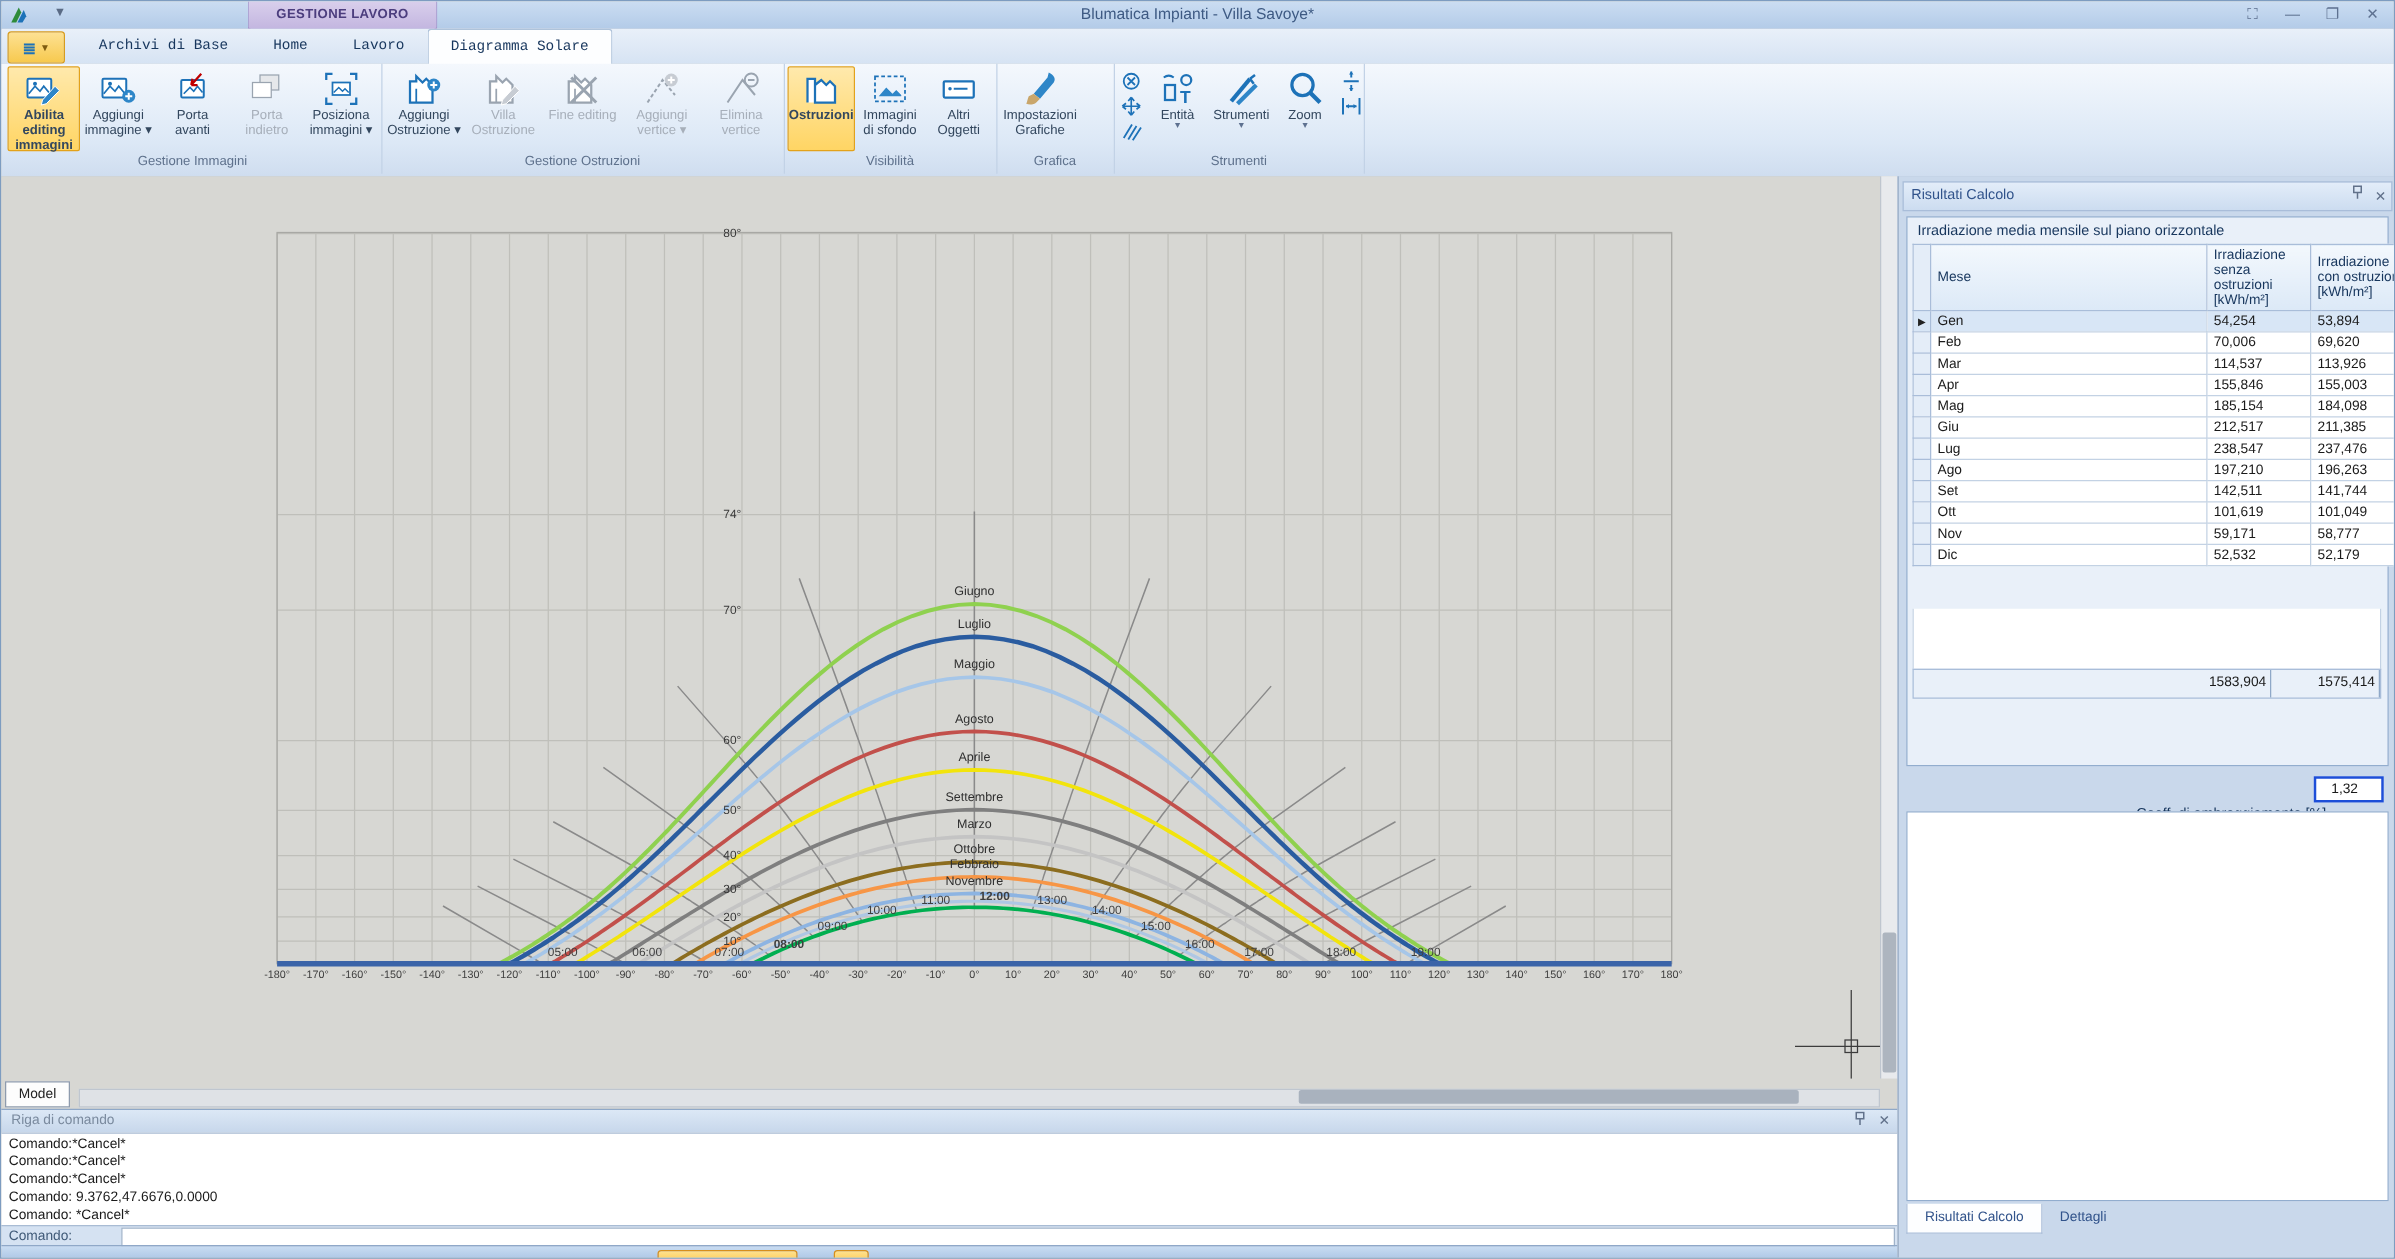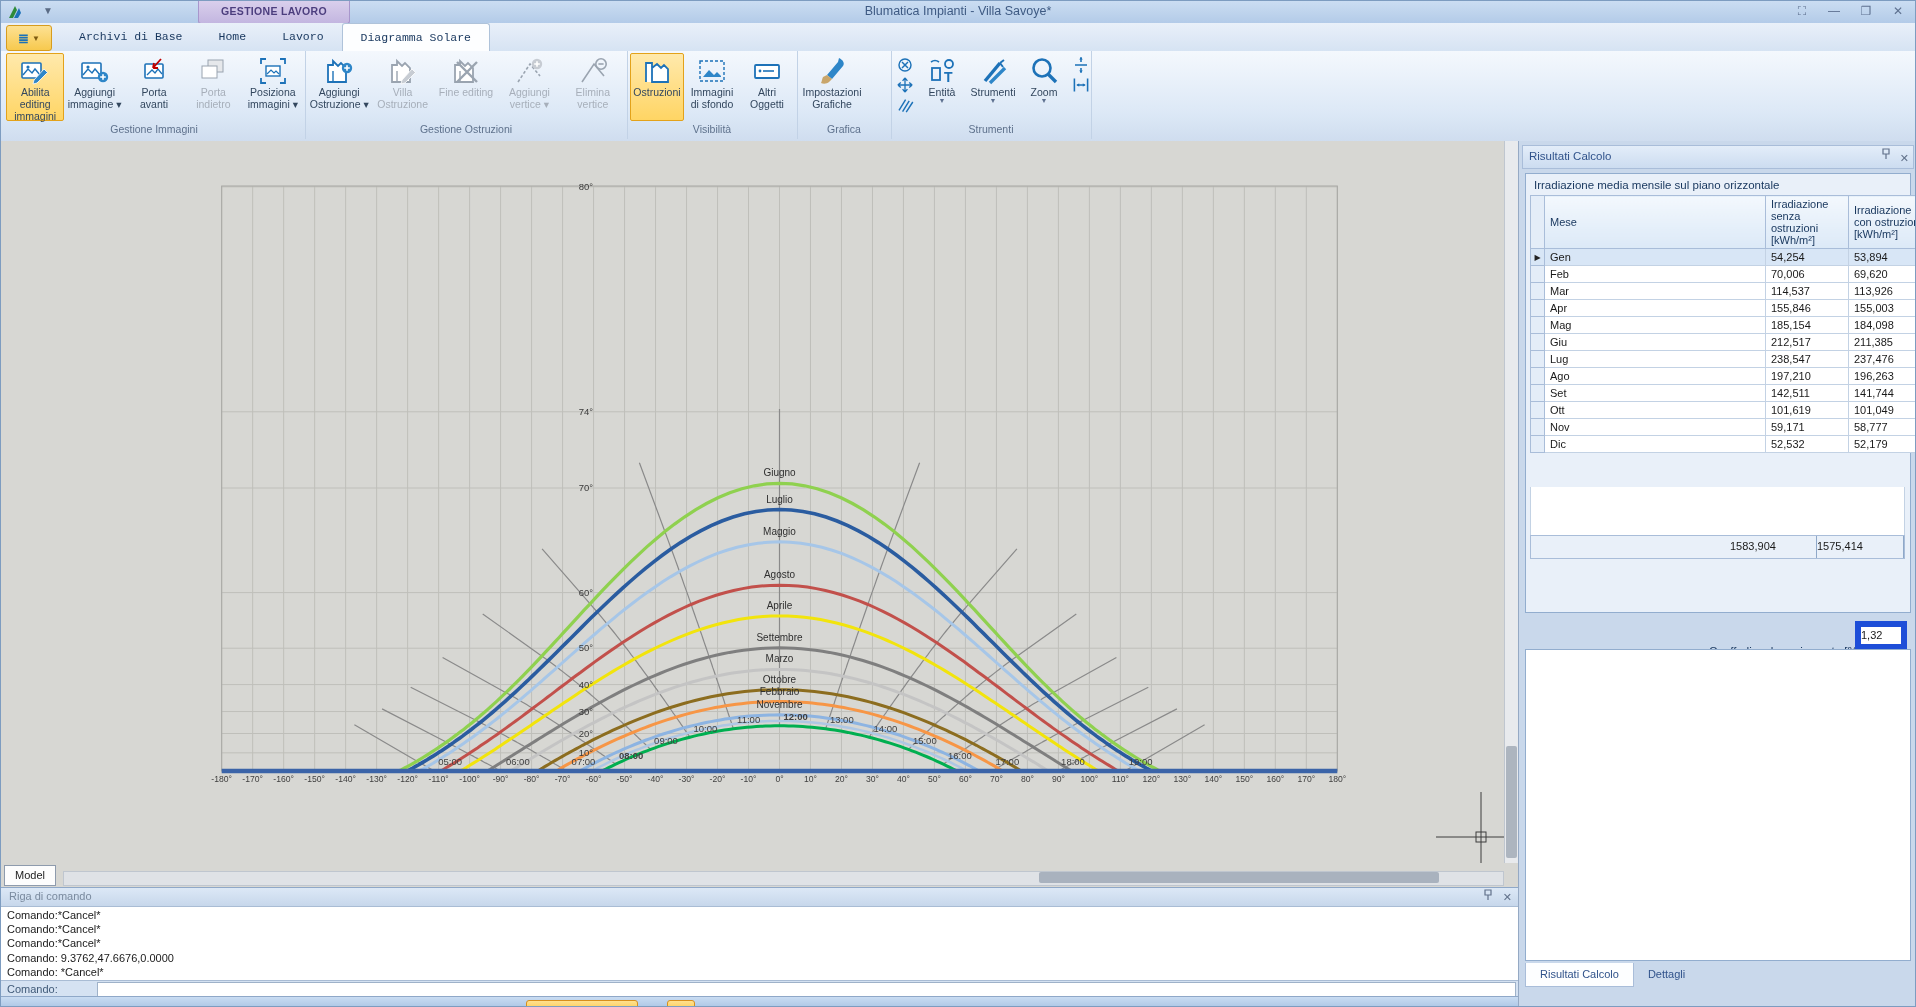--- a/index.html
+++ b/index.html
@@ -31,21 +31,21 @@
   .tab{padding:0 18px;line-height:27px;font-size:11.5px;color:#17365D;cursor:default;}
   .tab.active{background:#FDFEFF;border:1px solid #AFC3DA;border-bottom:none;
     border-radius:3px 3px 0 0;margin-bottom:-1px;}
   
   #ribbon{position:absolute;left:0;top:50px;width:100%;height:90px;
     background:linear-gradient(#F4F8FD,#DCE8F6 70%,#CFDDEF);border-bottom:1px solid #AFC2DA;}
   .rgroup{position:absolute;top:0;height:88px;border-right:1px solid #C2D2E6;}
   .rbtns{display:flex;align-items:flex-start;height:68px;padding:2px 3px 0 3px;gap:1px;}
   .rbtn{width:62px;min-width:48px;height:64px;display:flex;flex-direction:column;align-items:center;
     padding-top:2px;border:1px solid transparent;border-radius:2px;}
-  .rbtn.active{background:linear-gradient(#FFE9AC,#FFD564);border-color:#E3A21A;}
+  .rbtn.active{background:linear-gradient(#FFE9AC,#FFD564);border-color:#E3A21A;font-weight:bold;}
   .rbtn .ricon{width:32px;height:30px;}
   .rbtn .rlabel{font-size:10.5px;line-height:12px;color:#33475E;text-align:center;white-space:pre-line;}
   .rbtn.disabled .rlabel{color:#A7AFBA;}
   .rbtn .drop{color:#5E7190;font-size:7px;line-height:6px;}
   .rgrouplabel{height:17px;text-align:center;font-size:10.5px;color:#5E718C;line-height:16px;}
   .smallcol{display:flex;flex-direction:column;gap:2px;padding:3px 2px 0 2px;}
   .smallbtn{width:18px;height:18px;display:flex;align-items:center;justify-content:center;}
   
   #canvas{position:absolute;left:0;top:140px;width:1517px;height:722px;background:#D7D7D3;}
   
@@ -92,25 +92,25 @@
   #rtable .markcol{width:13px;padding:0;background:#E4EDF8;border-color:#A9BDD9;text-align:center;}
   #rtable td.markcol{font-size:8px;color:#222;}
   #rtable .mesecol{width:210px;}
   #rtable .numcol{width:72px;}
   #rtable tr.selected td{background:#D8E6F6;}
   #rp-empty-below{position:absolute;left:4px;right:5px;top:313px;height:48px;background:#fff;
     border:1px solid #C3D2E4;border-top:none;}
   #rp-totals{position:absolute;left:4px;right:5px;top:361px;height:22px;background:#E9F0F9;
     border:1px solid #A9BDD9;display:flex;font-size:11px;color:#1A1A1A;}
   #rp-totals .sp{flex:1;}
-  #rp-totals .tval{width:83px;text-align:left;line-height:20px;padding-right:3px;border-right:1px solid #8FA8C8;}
+  #rp-totals .tval{width:83px;text-align:right;line-height:20px;padding-right:3px;border-right:1px solid #8FA8C8;}
   #rp-coeff{position:absolute;left:6px;top:480px;width:386px;height:20px;font-size:11.5px;color:#17365D;}
   #rp-coeff .clabel{position:absolute;right:50px;line-height:19px;margin-top:21px;}
   #rp-coeff .cbox{position:absolute;right:4px;width:40px;height:17px;background:#fff;
-    border:6px solid #1d4ed8;font-size:11px;line-height:16px;padding-left:0;color:#1A1A1A;}
+    border:2px solid #1d4ed8;font-size:11px;line-height:16px;padding-left:12px;color:#1A1A1A;}
   #rp-bigempty{position:absolute;left:6px;top:508px;width:386px;height:312px;background:#fff;
     border:1px solid #92ADCE;box-sizing:border-box;}
   #rp-tabs{position:absolute;left:6px;top:822px;height:24px;display:flex;font-size:11px;color:#31538B;}
   #rp-tabs .ptab{padding:0 14px;line-height:22px;}
   #rp-tabs .ptab.active{background:#FDFEFF;border:1px solid #A9BDD9;border-top:none;}
   svg text{font-family:"Liberation Sans",sans-serif;}
 </style>
 </head>
 <body>
 

